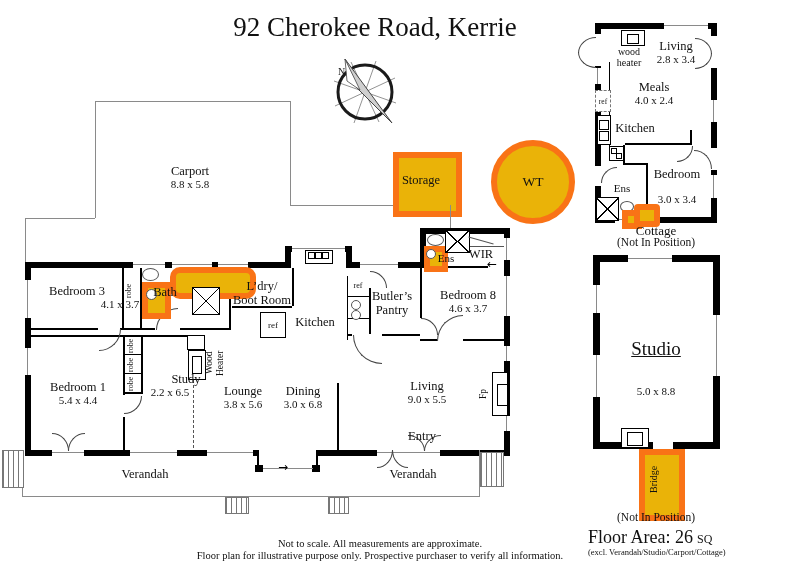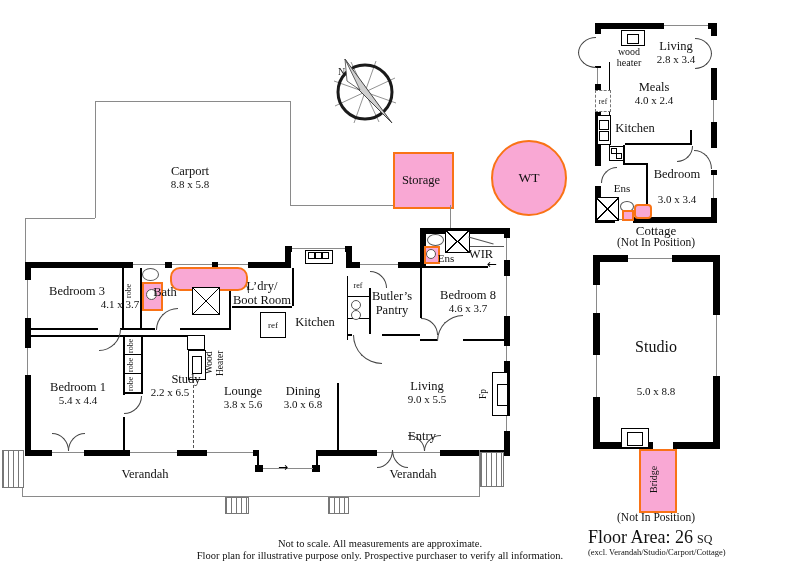--- a/index.html
+++ b/index.html
@@ -6,21 +6,21 @@
   #canvas{position:relative;width:800px;height:566px;background:#fff;overflow:hidden;
           font-family:"Liberation Serif","DejaVu Serif",serif;color:#111;}
   .c{position:absolute;}
   .wall{position:absolute;background:#000;}
   .iwall{position:absolute;background:#000;}
   .tline{position:absolute;background:#8a8a8a;}
   .winh{position:absolute;background:linear-gradient(to bottom,#fff 0 38%,#8a8a8a 38% 56%,#fff 56% 100%);}
   .winv{position:absolute;background:linear-gradient(to right,#fff 0 38%,#8a8a8a 38% 56%,#fff 56% 100%);}
   .white{position:absolute;background:#fff;}
   .box{position:absolute;border:1px solid #000;background:#fff;}
-  .gbox{position:absolute;border:2px solid #f97316;background:#f9a8d4;}
+  .gbox{position:absolute;border:6px solid #f97316;background:#eab308;}
   .dashbox{position:absolute;border:1px dashed #777;background:#fff;}
   .hatch{position:absolute;border:1px solid #777;background-color:#fff;
          background-image:repeating-linear-gradient(90deg,#777 0,#777 1px,transparent 1px,transparent 5px);}
   .arc{position:absolute;border:0 solid #444;}
   .arc-tl{border-top:1px solid #444;border-left:1px solid #444;border-top-left-radius:100%;}
   .arc-tr{border-top:1px solid #444;border-right:1px solid #444;border-top-right-radius:100%;}
   .arc-bl{border-bottom:1px solid #444;border-left:1px solid #444;border-bottom-left-radius:100%;}
   .arc-br{border-bottom:1px solid #444;border-right:1px solid #444;border-bottom-right-radius:100%;}
   .lbl{position:absolute;text-align:center;line-height:1.12;color:#111;}
   .rm{font-size:12.5px;}
@@ -35,20 +35,21 @@
   .oval{position:absolute;border:1px solid #555;border-radius:50%;background:#fff;}
   .flexc{display:flex;align-items:center;justify-content:center;}
   .title{font-size:27px;}
   .arrow{position:absolute;font-family:"DejaVu Sans",sans-serif;font-size:12px;color:#000;line-height:1;}
 </style>
 </head>
 <body>
 
 <div id="canvas">
 
+  <div class="lbl title" style="left:165px;top:12px;width:420px;">92 Cherokee Road, Kerrie</div>
 
   <svg class="c" style="left:330px;top:54px;" width="72" height="76" viewBox="0 0 72 76">
     <line x1="4" y1="27" x2="66" y2="49" stroke="#777" stroke-width="0.8"></line>
     <line x1="21" y1="8" x2="49" y2="68" stroke="#777" stroke-width="0.8"></line>
     <line x1="46" y1="7" x2="24" y2="69" stroke="#777" stroke-width="0.8"></line>
     <line x1="65" y1="24" x2="5" y2="52" stroke="#777" stroke-width="0.8"></line>
     <circle cx="35" cy="38" r="27" fill="none" stroke="#1a1a1a" stroke-width="3"></circle>
     <polygon points="15,5 62,69 27,34" fill="#cfcfcf" stroke="#444" stroke-width="1" stroke-linejoin="round"></polygon>
     <polygon points="15,5 30,36 17,27" fill="#fff" stroke="#444" stroke-width="0.8"></polygon>
     <text x="8" y="21" font-size="10" fill="#222">N</text>
@@ -296,21 +297,21 @@
   <div class="wall" style="left:713px;top:255px;width:7px;height:194px;"></div>
   <div class="wall" style="left:593px;top:442px;width:127px;height:7px;"></div>
   <div class="winh" style="left:628px;top:255px;width:44px;height:7px;"></div>
   <div class="winv" style="left:593px;top:285px;width:7px;height:28px;"></div>
   <div class="winv" style="left:593px;top:355px;width:7px;height:42px;"></div>
   <div class="winv" style="left:713px;top:315px;width:7px;height:61px;"></div>
   <div class="white" style="left:653px;top:442px;width:20px;height:7px;"></div>
   <div class="box" style="left:621px;top:428px;width:26px;height:18px;"></div>
   <div class="box" style="left:627px;top:432px;width:14px;height:12px;"></div>
   <div class="arc arc-bl" style="left:649px;top:449px;width:23px;height:21px;"></div>
-  <div class="lbl rm" style="left:606px;top:338px;width:100px;font-size:16px;">Studio</div>
+  <div class="lbl rm" style="left:606px;top:338px;width:100px;font-size:19px;text-decoration:underline;">Studio</div>
   <div class="lbl dm" style="left:606px;top:353px;width:100px;margin-top:32px;">5.0 x 8.8</div>
   <div class="gbox" style="left:639px;top:449px;width:34px;height:60px;"></div>
   <div class="vtxt sm" style="left:648px;top:456px;width:16px;height:46px;">Bridge</div>
   <div class="lbl dm" style="left:596px;top:511px;width:120px;font-size:11.5px;">(Not In Position)</div>
 
   <div class="c" style="left:588px;top:527px;white-space:nowrap;">
     <span style="font-size:18px;">Floor Area: 26</span>
     <span style="font-size:12px;">SQ</span>
   </div>
   <div class="c" style="left:588px;top:547px;font-size:8.5px;">(excl. Verandah/Studio/Carport/Cottage)</div>

